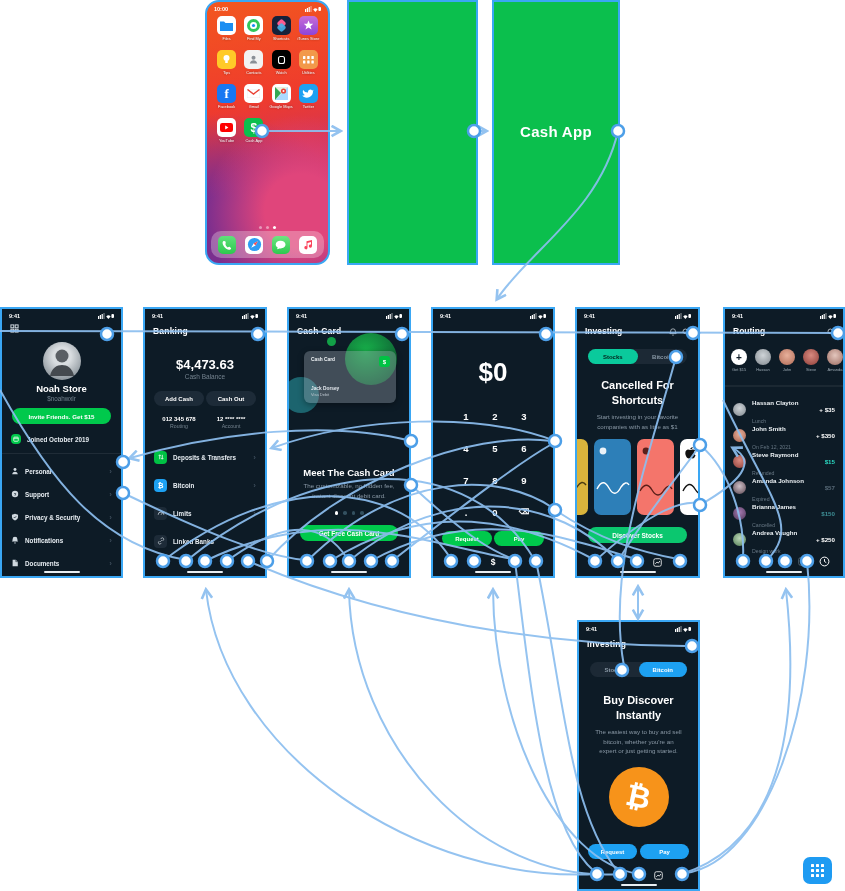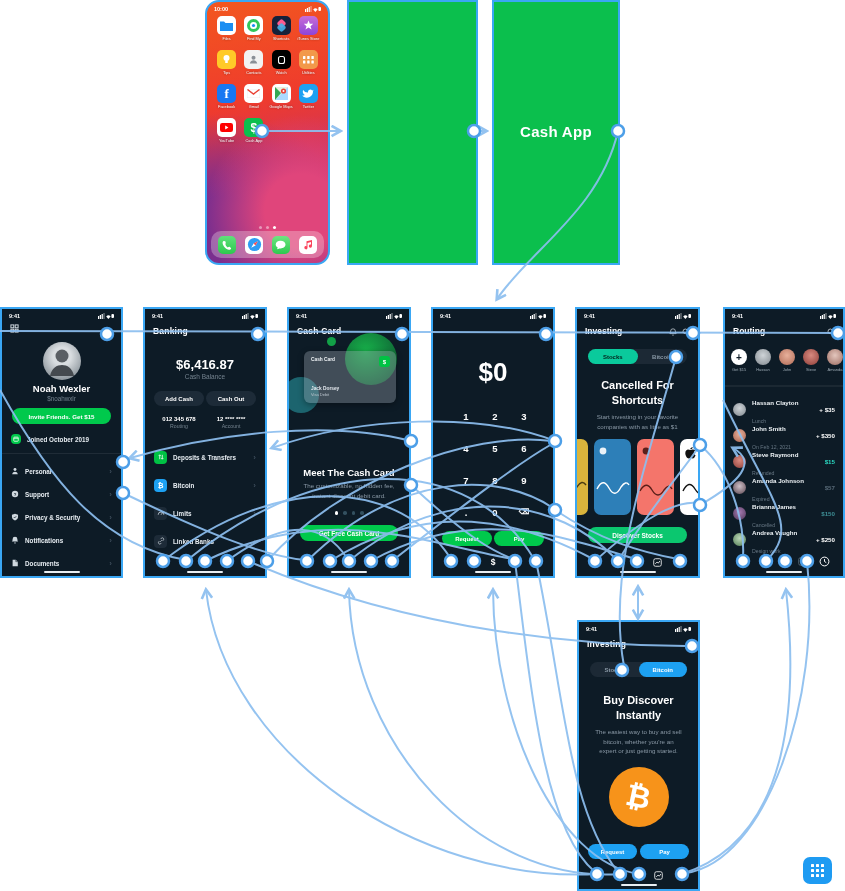--- a/index.html
+++ b/index.html
@@ -252,21 +252,21 @@
             <rect x="5.8" y="5.8" width="3.2" height="3.2"></rect>
           </g>
         </svg>
       </div>
     <div style="position:absolute;top:33px;left:50%;transform:translateX(-50%);width:38px;height:38px;border-radius:50%;background:radial-gradient(circle at 50% 38%,#d9dde0 0 30%,#9aa2a8 70%,#70787e)">
       <svg width="38" height="38" viewBox="0 0 38 38">
           <circle cx="19" cy="14" r="6.5" fill="#5a5f64"></circle>
           <path d="M7 34c1.5-8 7-11 12-11s10.5 3 12 11z" fill="#454a4f"></path>
         </svg>
     </div>
-    <div style="position:absolute;top:74px;left:0;right:0;text-align:center;font-size:9.5px;font-weight:bold">Noah Wexler</div>
+    <div style="position:absolute;top:74px;left:0;right:0;text-align:center;font-size:9.5px;font-weight:bold">Noah Store</div>
     <div style="position:absolute;top:86px;left:0;right:0;text-align:center;font-size:6.3px;color:#74838f">$noahwxlr</div>
     <div class="pill greenbtn" style="position:absolute;top:99px;left:10px;right:10px;height:16px;font-size:6.2px">Invite Friends. Get $15</div>
     <div class="mrow" style="top:122px;height:16px">
       <span class="sqicon" style="width:10px;height:10px;background:#00c94c">
           <svg width="6" height="6" viewBox="0 0 8 8">
             <rect x="1" y="1.5" width="6" height="5.5" rx="1" fill="none" stroke="#fff" stroke-width="1"></rect>
             <path d="M1 3h6" stroke="#fff" stroke-width="1"></path>
           </svg>
         </span>
       <span class="lbl">Joined October 2019</span>
@@ -323,21 +323,21 @@
             <rect x="0" y="3" width="1.2" height="3"></rect>
             <rect x="1.8" y="2" width="1.2" height="4"></rect>
             <rect x="3.6" y="1" width="1.2" height="5"></rect>
             <rect x="5.4" y="0" width="1.2" height="6" opacity=".45"></rect>
             <path d="M8.2 3.4a3.2 3.2 0 014.4 0L10.4 6z"></path>
             <rect x="13.4" y="1" width="2.6" height="4" rx="1"></rect>
           </g>
         </svg>
       </div>
     <div class="apptitle">Banking</div>
-    <div style="position:absolute;top:48px;left:0;right:0;text-align:center;font-size:13px;font-weight:bold">$6,416.87</div>
+    <div style="position:absolute;top:48px;left:0;right:0;text-align:center;font-size:13px;font-weight:bold">$4,473.63</div>
     <div style="position:absolute;top:64px;left:0;right:0;text-align:center;font-size:6.5px;color:#74838f">Cash Balance</div>
     <div class="pill darkbtn" style="position:absolute;top:82px;left:9px;width:50px;height:15px;font-size:6px">Add Cash</div>
     <div class="pill darkbtn" style="position:absolute;top:82px;right:9px;width:50px;height:15px;font-size:6px">Cash Out</div>
     <div style="position:absolute;top:107px;left:9px;width:50px;text-align:center">
       <div style="font-size:6px;font-weight:bold">012 345 678</div>
       <div style="font-size:5.2px;color:#74838f;margin-top:1px">Routing</div>
     </div>
     <div style="position:absolute;top:107px;right:9px;width:50px;text-align:center">
       <div style="font-size:6px;font-weight:bold">12 **** ****</div>
       <div style="font-size:5.2px;color:#74838f;margin-top:1px">Account</div>

